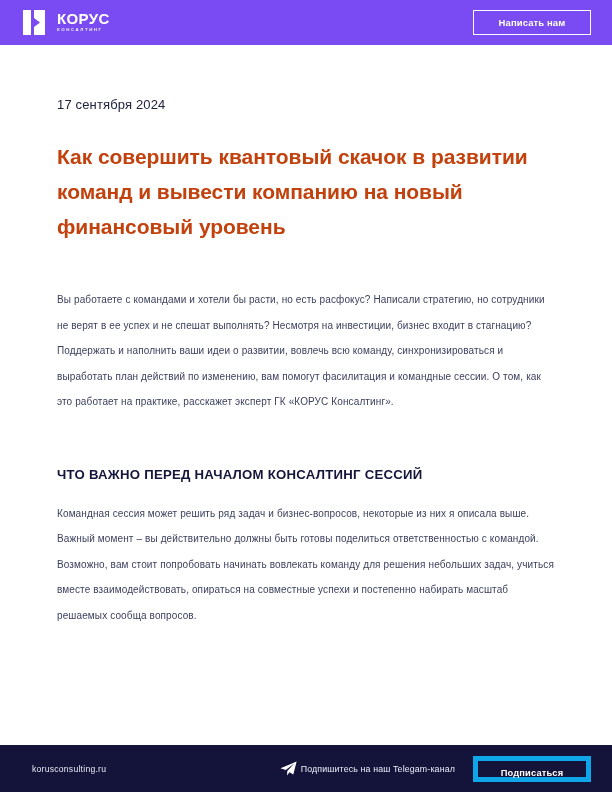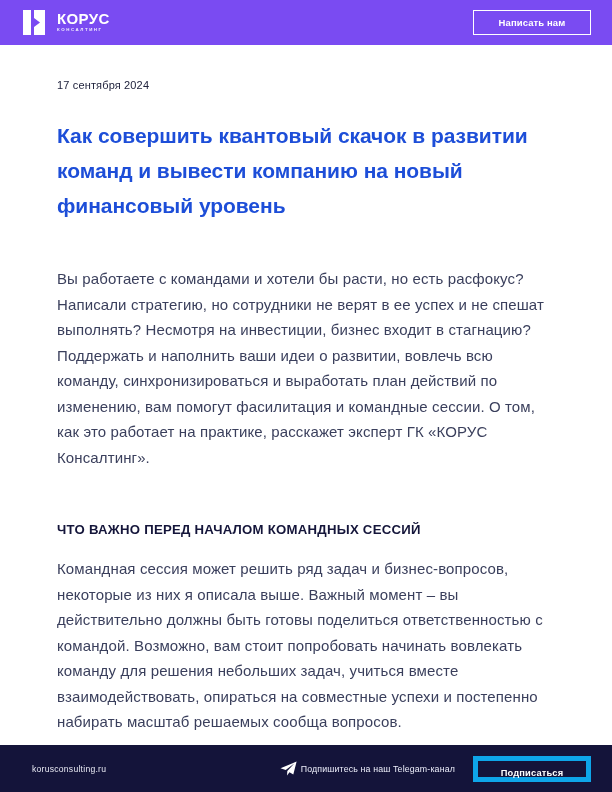--- a/index.html
+++ b/index.html
@@ -90,40 +90,40 @@
 
   
   .content {
     flex: 1 1 auto;
     padding: 0 57px;
     box-sizing: border-box;
     background: #ffffff;
   }
 
   .date {
-    margin-top: 34px;
-    font-size: 11px;
+    margin-top: 52px;
+    font-size: 13px;
     color: #20233d;
     letter-spacing: 0.15px;
   }
 
   .article-title {
     margin: 0;
     margin-top: 27px;
     font-size: 21px;
     font-weight: bold;
-    color: #1d4ed8;
+    color: #c2410c;
     line-height: 35px;
     letter-spacing: -0.05px;
     max-width: 495px;
   }
 
   .paragraph {
     margin: 0;
-    font-size: 15px;
+    font-size: 10px;
     color: #3a3f5c;
     line-height: 25.5px;
     letter-spacing: 0.12px;
     max-width: 500px;
   }
 
   .p-intro { margin-top: 43px; }
 
   .section-title {
     margin: 0;
@@ -216,21 +216,21 @@
     <button class="header-btn">Написать нам</button>
   </div>
 
   <div class="content">
     <div class="date">17 сентября 2024</div>
 
     <h1 class="article-title">Как совершить квантовый скачок в развитии команд и вывести компанию на новый финансовый уровень</h1>
 
     <p class="paragraph p-intro">Вы работаете с командами и хотели бы расти, но есть расфокус? Написали стратегию, но сотрудники не верят в ее успех и не спешат выполнять? Несмотря на инвестиции, бизнес входит в стагнацию? Поддержать и наполнить ваши идеи о развитии, вовлечь всю команду, синхронизироваться и выработать план действий по изменению, вам помогут фасилитация и командные сессии. О том, как это работает на практике, расскажет эксперт ГК «КОРУС Консалтинг».</p>
 
-    <h2 class="section-title">ЧТО ВАЖНО ПЕРЕД НАЧАЛОМ КОМАНДНЫХ СЕССИЙ</h2>
+    <h2 class="section-title">ЧТО ВАЖНО ПЕРЕД НАЧАЛОМ КОНСАЛТИНГ СЕССИЙ</h2>
 
     <p class="paragraph p-body">Командная сессия может решить ряд задач и бизнес-вопросов, некоторые из них я описала выше. Важный момент – вы действительно должны быть готовы поделиться ответственностью с командой. Возможно, вам стоит попробовать начинать вовлекать команду для решения небольших задач, учиться вместе взаимодействовать, опираться на совместные успехи и постепенно набирать масштаб решаемых сообща вопросов.</p>
   </div>
 
   <div class="footer">
     <span class="footer-site">korusconsulting.ru</span>
     <div class="footer-center">
       <span class="tg-icon">
         <svg width="17" height="15" viewBox="0 0 17 15" xmlns="http://www.w3.org/2000/svg">
           <path d="M16.6 0.6 L0.5 7.2 L5.7 9.0 L14.3 2.6 L7.3 10.0 L7.0 14.4 L9.5 11.2 L13.3 13.6 Z" fill="#ffffff"></path>

